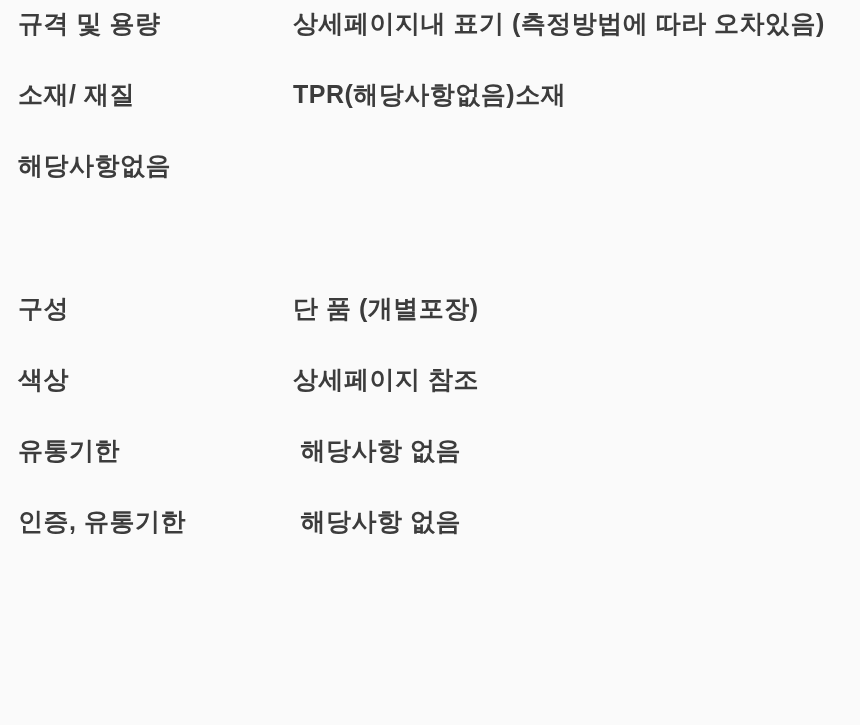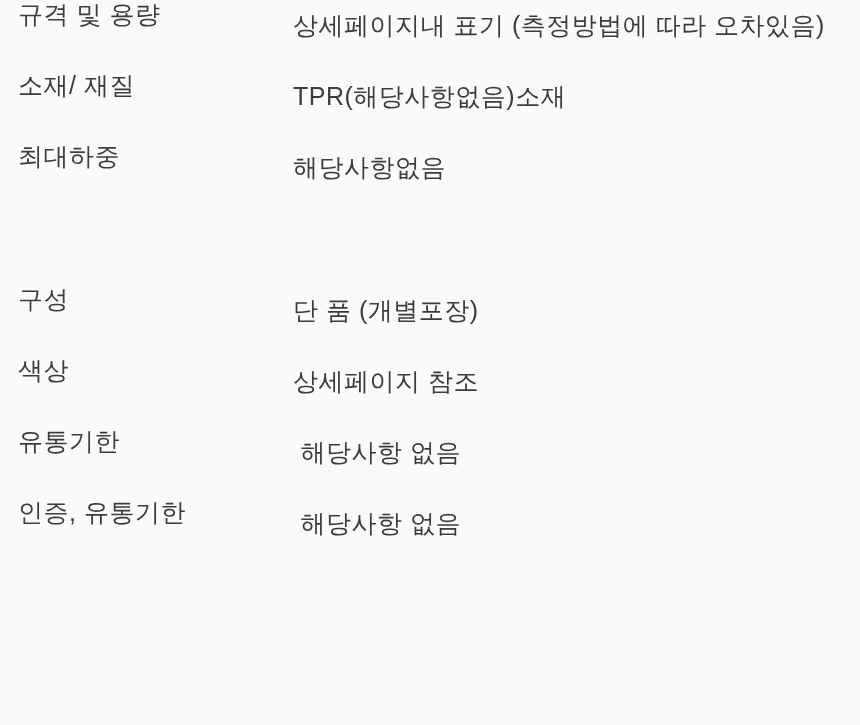--- a/index.html
+++ b/index.html
@@ -10,59 +10,58 @@
     width: 860px;
     height: 725px;
     background: #fafafa;
     overflow: hidden;
     font-family: "Liberation Sans", sans-serif;
   }
   .spec-table {
     box-sizing: border-box;
     width: 849px;
     height: 725px;
-    padding: 0 0 0 18px;
+    padding: 9px 0 0 18px;
+    font-weight: bold;
   }
   .spec-row {
     display: flex;
     align-items: flex-start;
     height: 71.2px;
     font-size: 25px;
     line-height: 1.15;
     letter-spacing: 0.5px;
     color: #3c3c3c;
   }
   .spec-label {
     width: 275px;
     flex-shrink: 0;
     white-space: pre-wrap;
   }
   .spec-value {
     flex: 1;
     white-space: pre-wrap;
-    margin-top: 11px;
   }
 </style>
 </head>
 <body>
 
 <div class="spec-table">
 
   <div class="spec-row">
     <div class="spec-label">규격 및 용량</div>
     <div class="spec-value">상세페이지내 표기 (측정방법에 따라 오차있음)</div>
   </div>
 
   <div class="spec-row">
     <div class="spec-label">소재/ 재질</div>
     <div class="spec-value">TPR(해당사항없음)소재</div>
   </div>
 
   <div class="spec-row">
-    <div class="spec-label">최대하중</div>
     <div class="spec-value">해당사항없음</div>
   </div>
 
   <div class="spec-row">
   </div>
 
 
   <div class="spec-row">
     <div class="spec-label">구성</div>
     <div class="spec-value">단 품 (개별포장)</div>

